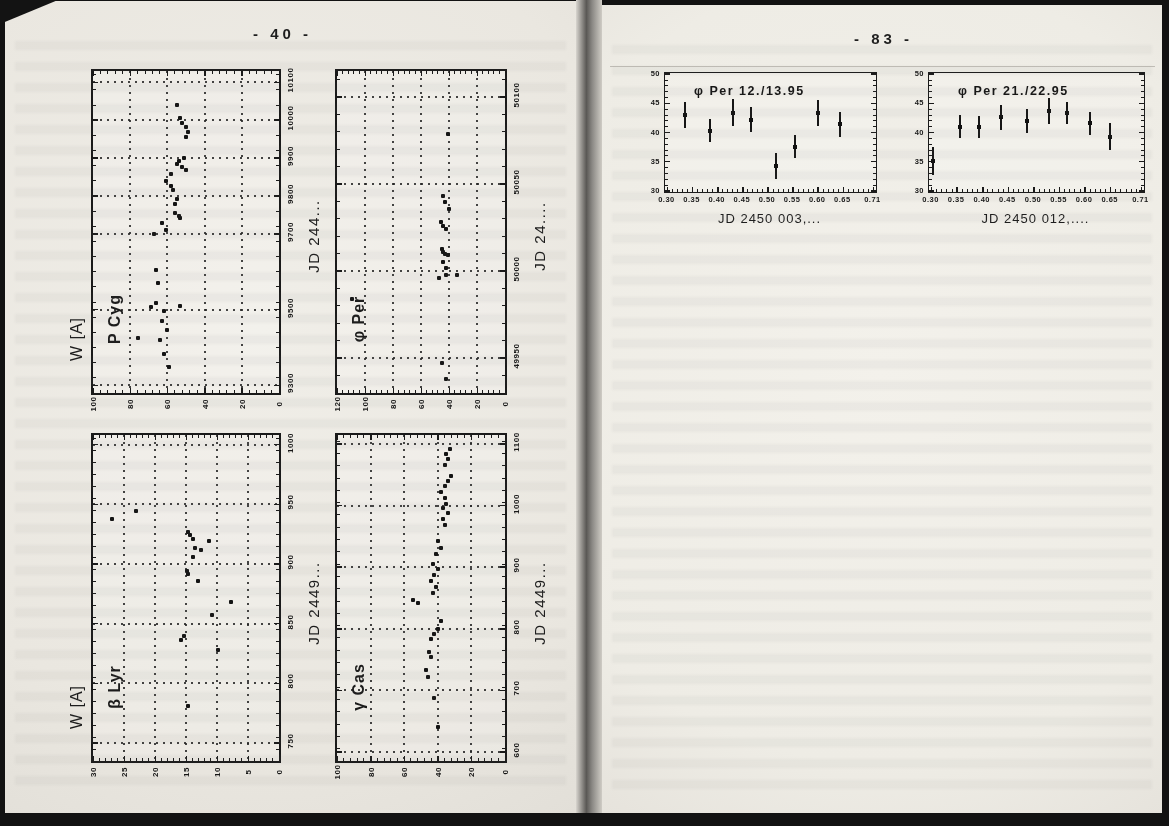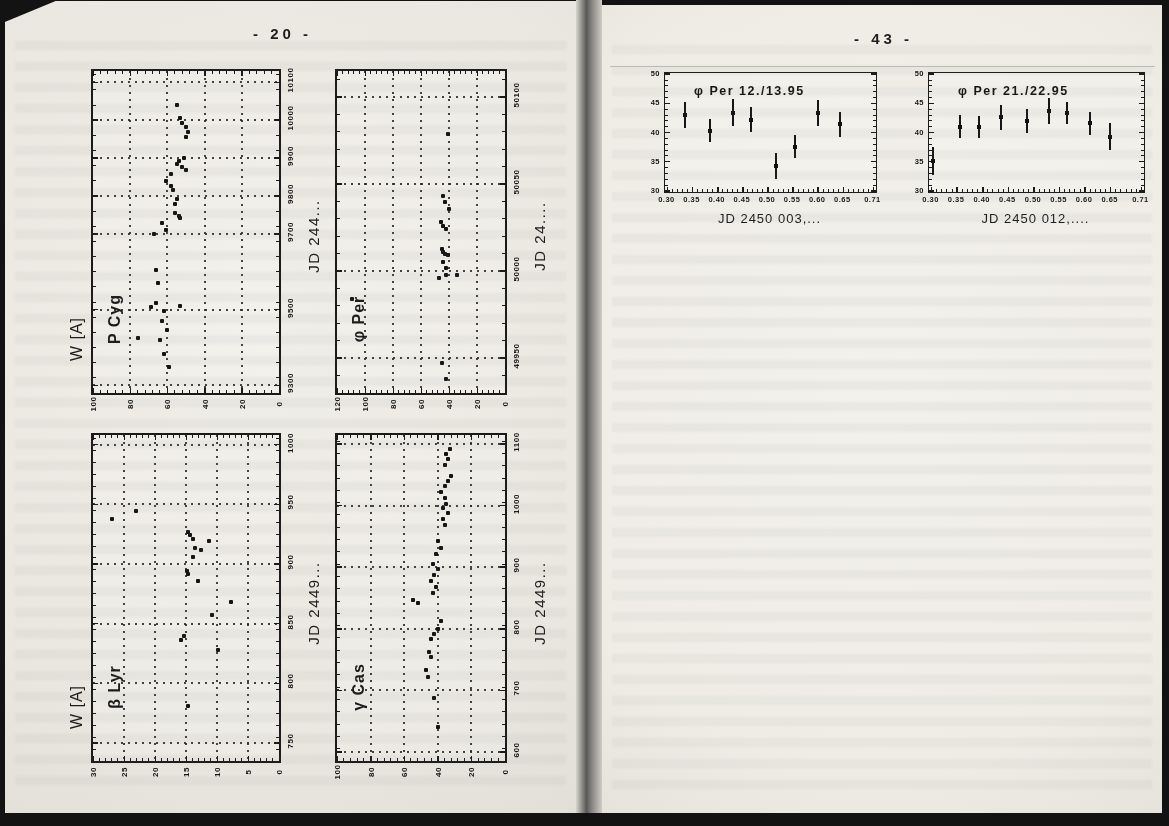--- a/index.html
+++ b/index.html
@@ -41,21 +41,21 @@
   .eb-mark{position:absolute;width:4px;height:4px;background:#111;}
   .eb-title{position:absolute;font-weight:bold;font-size:12.5px;letter-spacing:1.5px;color:#141414;white-space:nowrap;}
   .eb-xlabel{position:absolute;font-size:13px;letter-spacing:1px;color:#1c1c1c;white-space:nowrap;}
 </style>
 </head>
 <body>
 
 <div class="scan">
 
   <div class="page page-left">
-    <div class="page-num pn-left">- 20 -</div>
+    <div class="page-num pn-left">- 40 -</div>
     <div id="plot-p_cyg" style="position: absolute; left: 86px; top: 68px; width: 190px; height: 326px;">
         <div class="plotbox" style="left: 0px; top: 0px; width: 186px; height: 322px; position: absolute;">
           <div class="tick" style="left: -0.5px; top: 0px; width: 1.5px; height: 5px;"></div>
           <div class="tick" style="left: -0.5px; top: 317px; width: 1.5px; height: 5px;"></div>
           <div class="gridline-v" style="left: 36.2px;"></div>
           <div class="tick" style="left: 36.7px; top: 0px; width: 1.5px; height: 5px;"></div>
           <div class="tick" style="left: 36.7px; top: 317px; width: 1.5px; height: 5px;"></div>
           <div class="gridline-v" style="left: 73.4px;"></div>
           <div class="tick" style="left: 73.9px; top: 0px; width: 1.5px; height: 5px;"></div>
           <div class="tick" style="left: 73.9px; top: 317px; width: 1.5px; height: 5px;"></div>
@@ -764,21 +764,21 @@
         <div class="tlab" style="left: 181px; top: 70.7358px; transform: translate(-50%, -50%) rotate(-90deg); position: absolute;">1000</div>
         <div class="tlab" style="left: 181px; top: 9.22641px; transform: translate(-50%, -50%) rotate(-90deg); position: absolute;">1100</div>
         <div class="axis-title star-title" style="left: 24px; top: 254px; transform: translate(-50%, -50%) rotate(-90deg); position: absolute;">γ Cas</div>
         <div class="axis-title jd-title" style="left: 204px; top: 169.52px; transform: translate(-50%, -50%) rotate(-90deg); position: absolute;">JD 2449...</div>
       </div>
   </div>
 
   <div class="gutter"></div>
 
   <div class="page page-right">
-    <div class="page-num pn-right">- 43 -</div>
+    <div class="page-num pn-right">- 83 -</div>
     <div class="faint-rule"></div>
 
     <div id="plot-phi_per_night1" style="position: absolute; left: 62px; top: 67px; width: 214px; height: 122px;">
         <div class="plotbox" style="left: 0px; top: 0px; width: 211px; height: 119px; position: absolute; border-width: 1.5px;">
           <div class="tick" style="left: 0px; top: 0.416667px; width: 5px; height: 1.5px;"></div>
           <div class="tick" style="left: 206px; top: 0.416667px; width: 5px; height: 1.5px;"></div>
           <div class="tick" style="left: 0px; top: 29.5833px; width: 5px; height: 1.5px;"></div>
           <div class="tick" style="left: 206px; top: 29.5833px; width: 5px; height: 1.5px;"></div>
           <div class="tick" style="left: 0px; top: 58.75px; width: 5px; height: 1.5px;"></div>
           <div class="tick" style="left: 206px; top: 58.75px; width: 5px; height: 1.5px;"></div>

